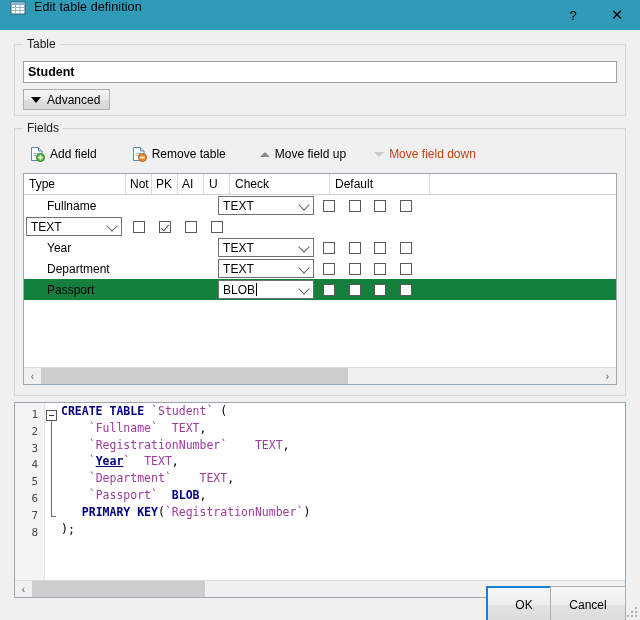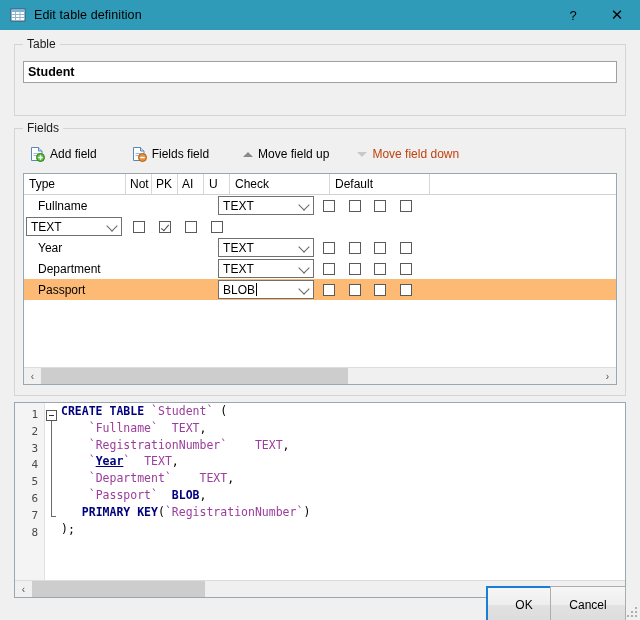--- a/index.html
+++ b/index.html
@@ -16,21 +16,20 @@
     box-sizing: border-box;
     display: flex;
     flex-direction: column;
   }
 
   
   .titlebar {
     height: 30px;
     background: #2f9bb8;
     display: flex;
-    align-items: center;
     flex: 0 0 auto;
     color: #000;
   }
   .titlebar-icon {
     width: 16px; height: 16px;
     margin-left: 10px; margin-right: 8px;
     flex: 0 0 auto;
     display: block;
   }
   .titlebar-title {
@@ -160,25 +159,25 @@
     border-right: 1px solid #d8d8d8;
     display: flex; align-items: center;
     background: #fff;
   }
   .grid-row {
     display: flex;
     height: 21px;
     box-sizing: border-box;
     align-items: center;
   }
-  .grid-row.selected { background: #fdba74; }
+  .grid-row.selected { background: #15803d; }
   .grid-row .cell {
     font-size: 12px;
     color: #000;
-    padding-left: 14px;
+    padding-left: 23px;
     box-sizing: border-box;
     height: 21px;
     display: flex; align-items: center;
     overflow: hidden;
     white-space: nowrap;
   }
   .c-name { width: 195px; }
   .c-type { width: 102px; padding-left: 0 !important; text-align: right; }
   .c-ck   { width: 26px; justify-content: center; padding-left: 0 !important; }
   .c-def  { width: 100px; }
@@ -389,20 +388,24 @@
     <div class="titlebar-title">Edit table definition</div>
     <div class="titlebar-btn">?</div>
     <div class="titlebar-btn close">✕</div>
   </div>
 
   <div class="body">
 
     <div class="group" id="group-table">
       <span class="group-title">Table</span>
       <input class="table-name-input" type="text" value="Student" style="">
+      <div class="advanced-btn">
+        <span class="tri-down"></span>
+        <span>Advanced</span>
+      </div>
     </div>
 
     <div class="group" id="group-fields">
       <span class="group-title">Fields</span>
 
       <div class="fields-toolbar">
 
         <div class="tool-btn">
           <svg width="16" height="16" viewBox="0 0 16 16">
             <path d="M2.5 1.5h7l3.5 3.5v9.5h-10.5z" fill="#ffffff" stroke="#5b87b5" stroke-width="1"></path>
@@ -417,21 +420,21 @@
 
         <div class="tool-btn" style="margin-left:22px">
           <svg width="16" height="16" viewBox="0 0 16 16">
             <path d="M2.5 1.5h7l3.5 3.5v9.5h-10.5z" fill="#ffffff" stroke="#5b87b5" stroke-width="1"></path>
             <path d="M9.5 1.5v3.5h3.5" fill="#cfe2f3" stroke="#5b87b5" stroke-width="1"></path>
             <line x1="4.5" y1="7.5" x2="10.5" y2="7.5" stroke="#9cb8d4" stroke-width="1"></line>
             <line x1="4.5" y1="9.5" x2="10.5" y2="9.5" stroke="#9cb8d4" stroke-width="1"></line>
             <circle cx="11.5" cy="11.5" r="4" fill="#e8913a" stroke="#b05f14" stroke-width="1"></circle>
             <path d="M9.3 11.5h4.4" stroke="#ffffff" stroke-width="1.4"></path>
           </svg>
-          <span class="sp">Fields field</span>
+          <span class="sp">Remove table</span>
         </div>
 
         <div class="tool-btn" style="margin-left:22px">
           <span class="mini-tri up"></span>
           <span class="sp">Move field up</span>
         </div>
 
         <div class="tool-btn disabled" style="margin-left:16px">
           <span class="mini-tri down"></span>
           <span class="sp">Move field down</span>

